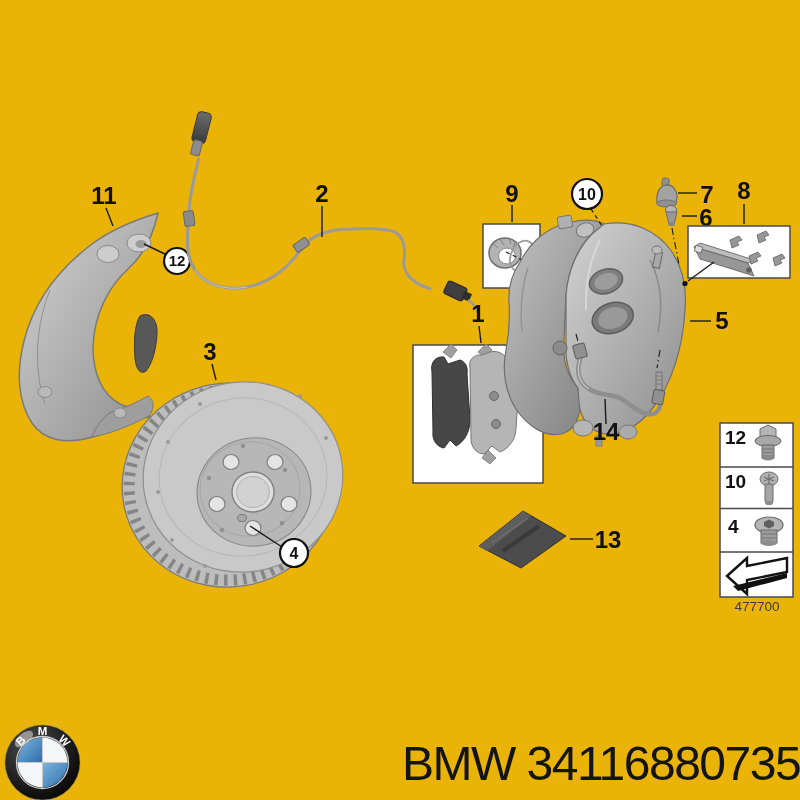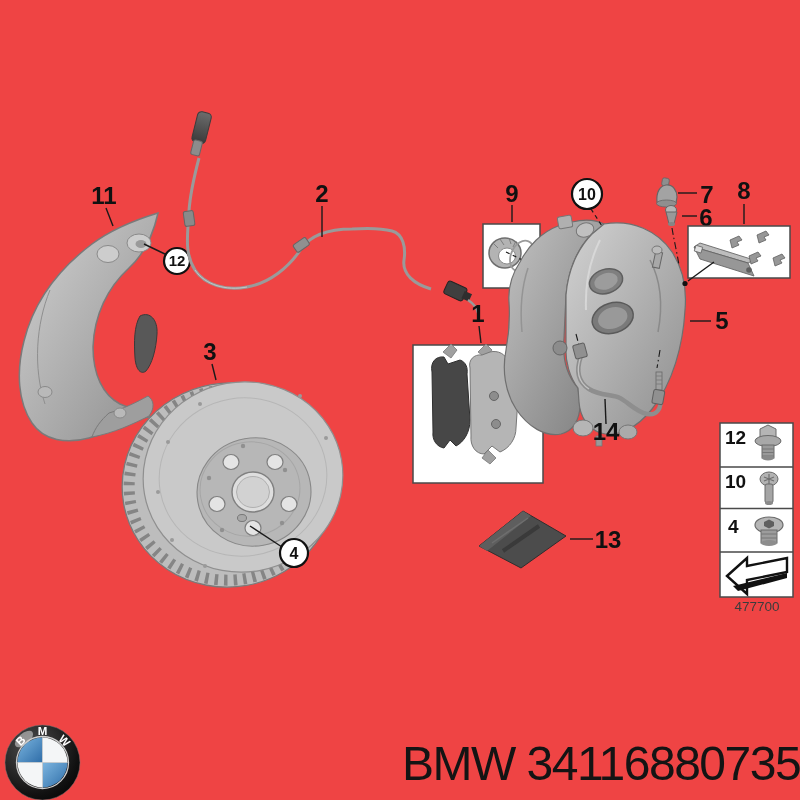--- a/index.html
+++ b/index.html
@@ -1,16 +1,16 @@
 <!DOCTYPE html>
 <html><head>
 <meta charset="utf-8">
 <style>
   html,body{margin:0;padding:0;background:#fff;}
-  .stage{position:relative;width:800px;height:800px;background:#ef4444;overflow:hidden;
+  .stage{position:relative;width:800px;height:800px;background:#eab308;overflow:hidden;
          font-family:"Liberation Sans",sans-serif;}
   svg{position:absolute;left:0;top:0;}
   svg text{font-family:"Liberation Sans",sans-serif;}
   .callout{font-weight:bold;font-size:24px;fill:#111;}
   .callout-sm{font-weight:bold;font-size:15px;fill:#111;}
   .legend-num{font-weight:bold;font-size:19px;fill:#111;}
   .cat-num{font-size:13.5px;fill:#3c3c3c;}
   .part-title{font-size:48px;letter-spacing:-1.5px;fill:#141414;}
   .logo-letter{font-size:11.5px;font-weight:bold;fill:#ffffff;}
   .lead{stroke:#1a1a1a;stroke-width:1.4;fill:none;}

